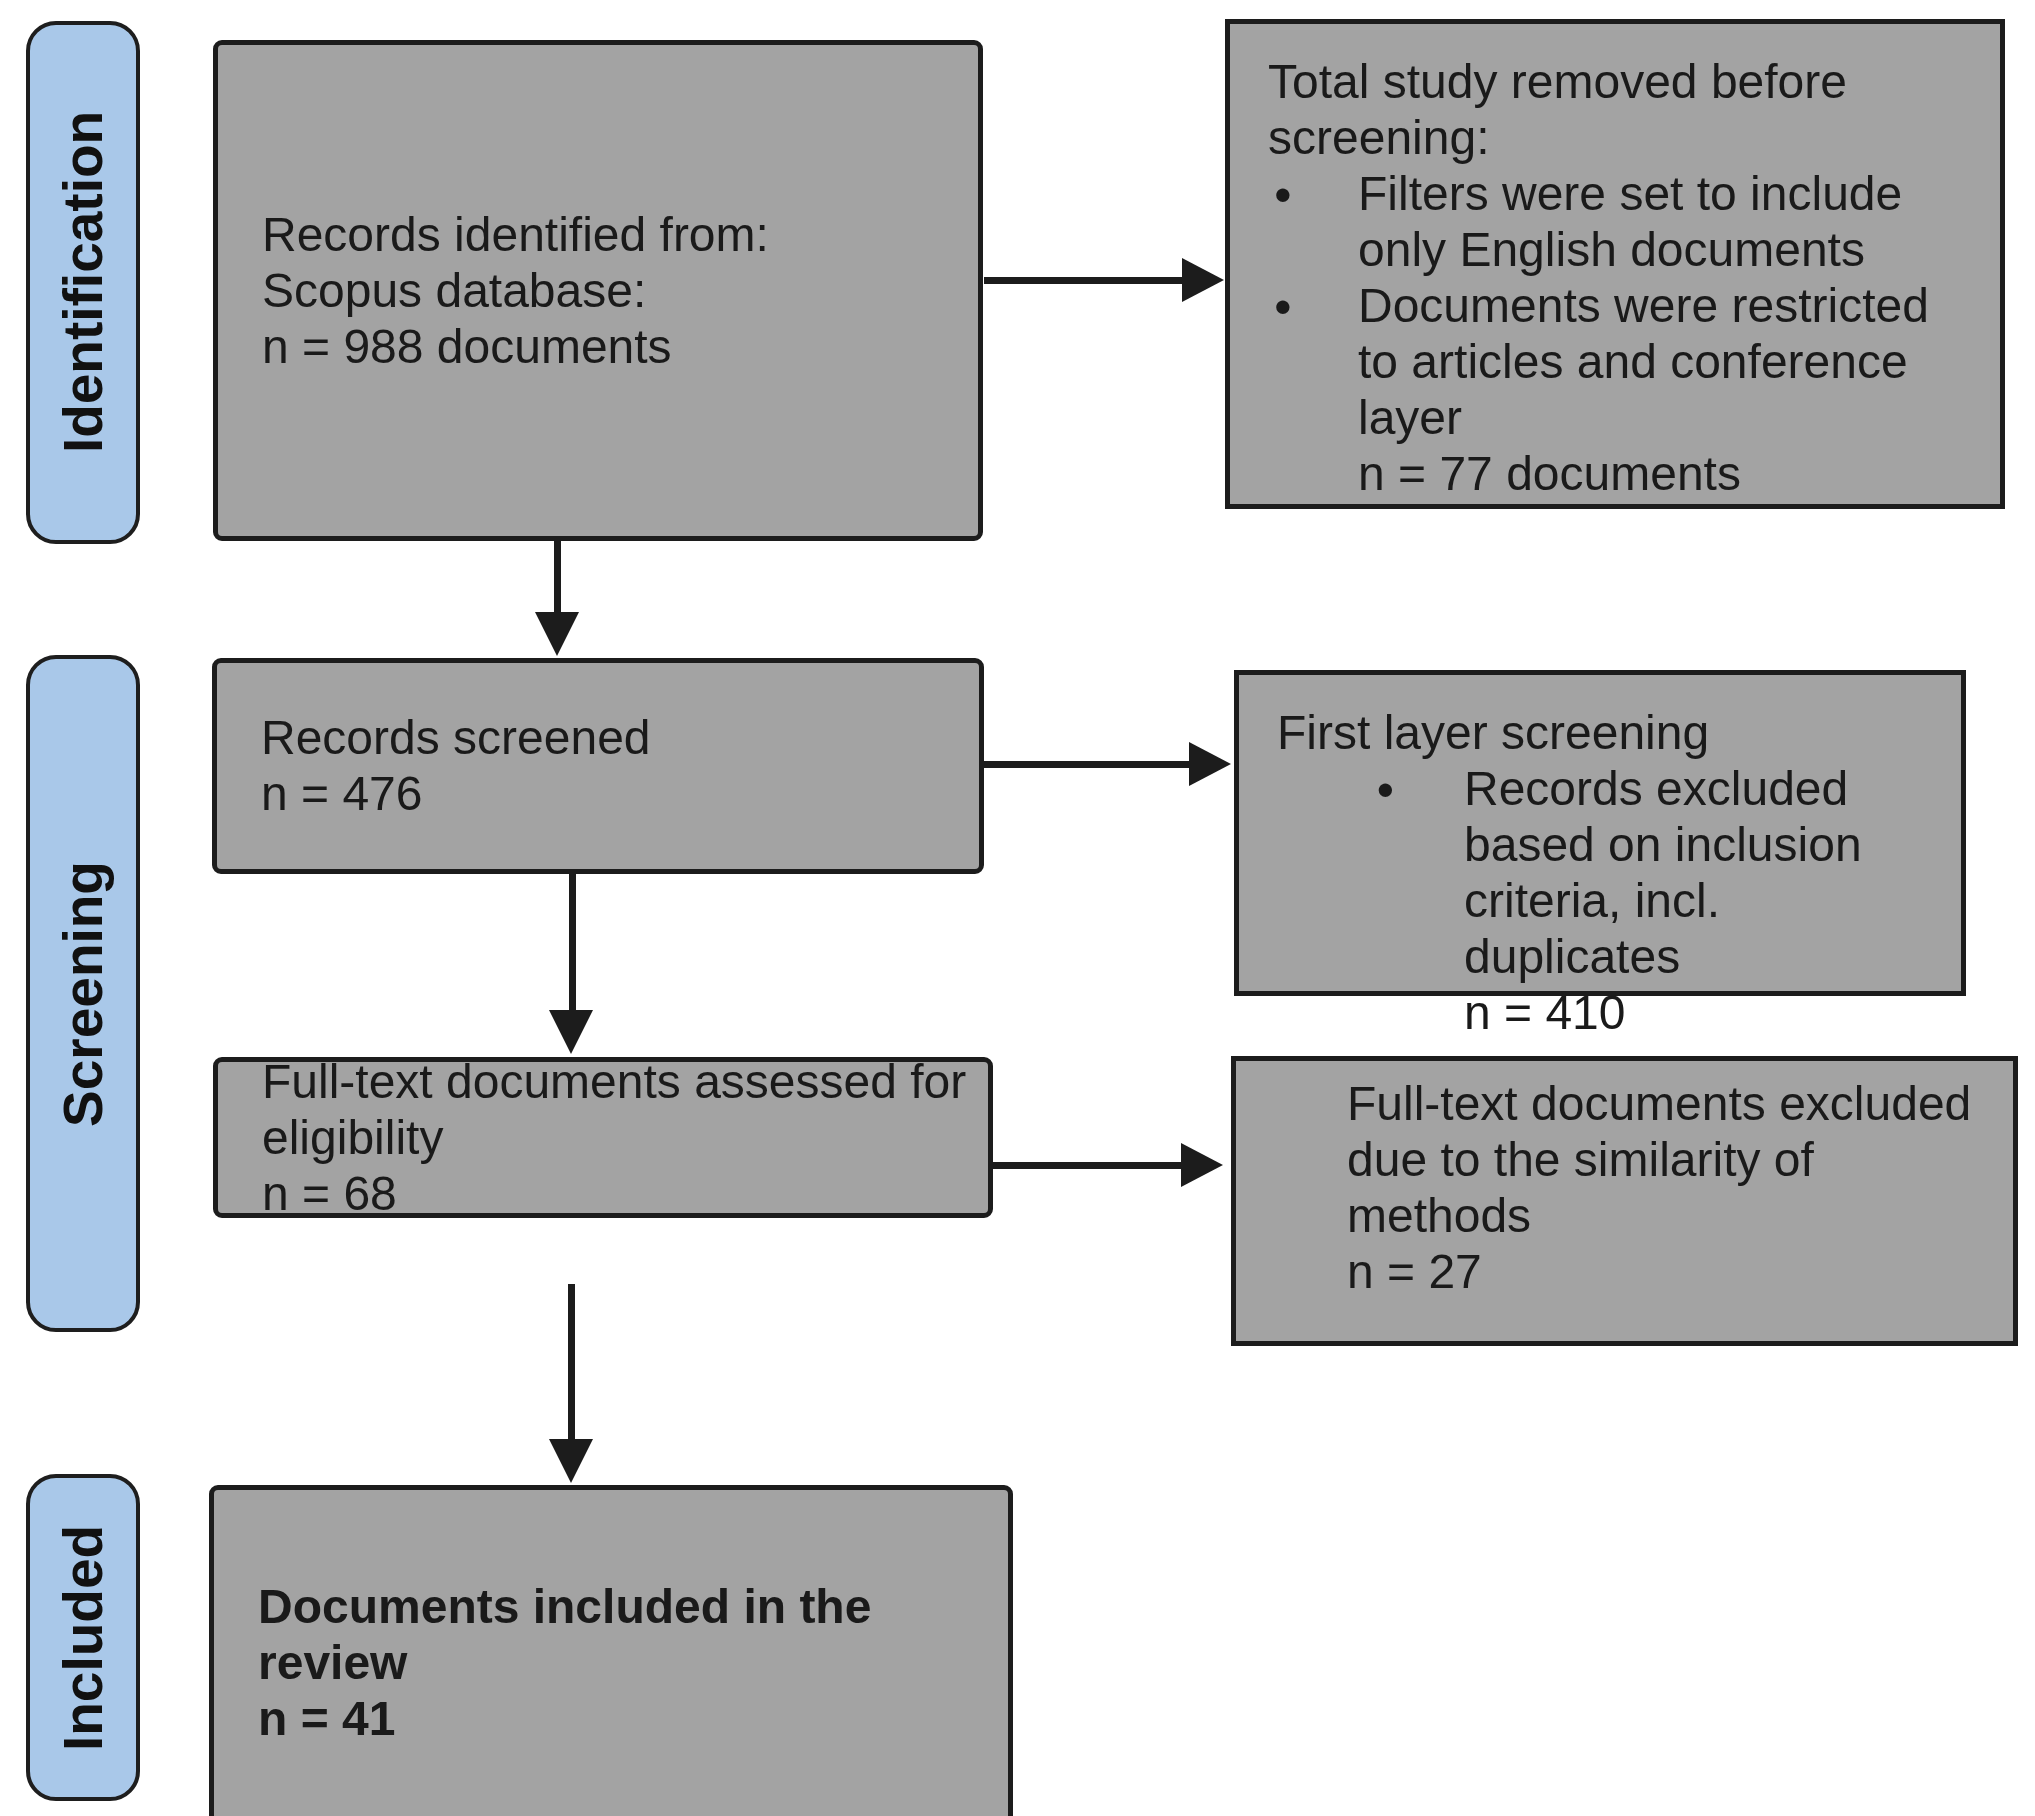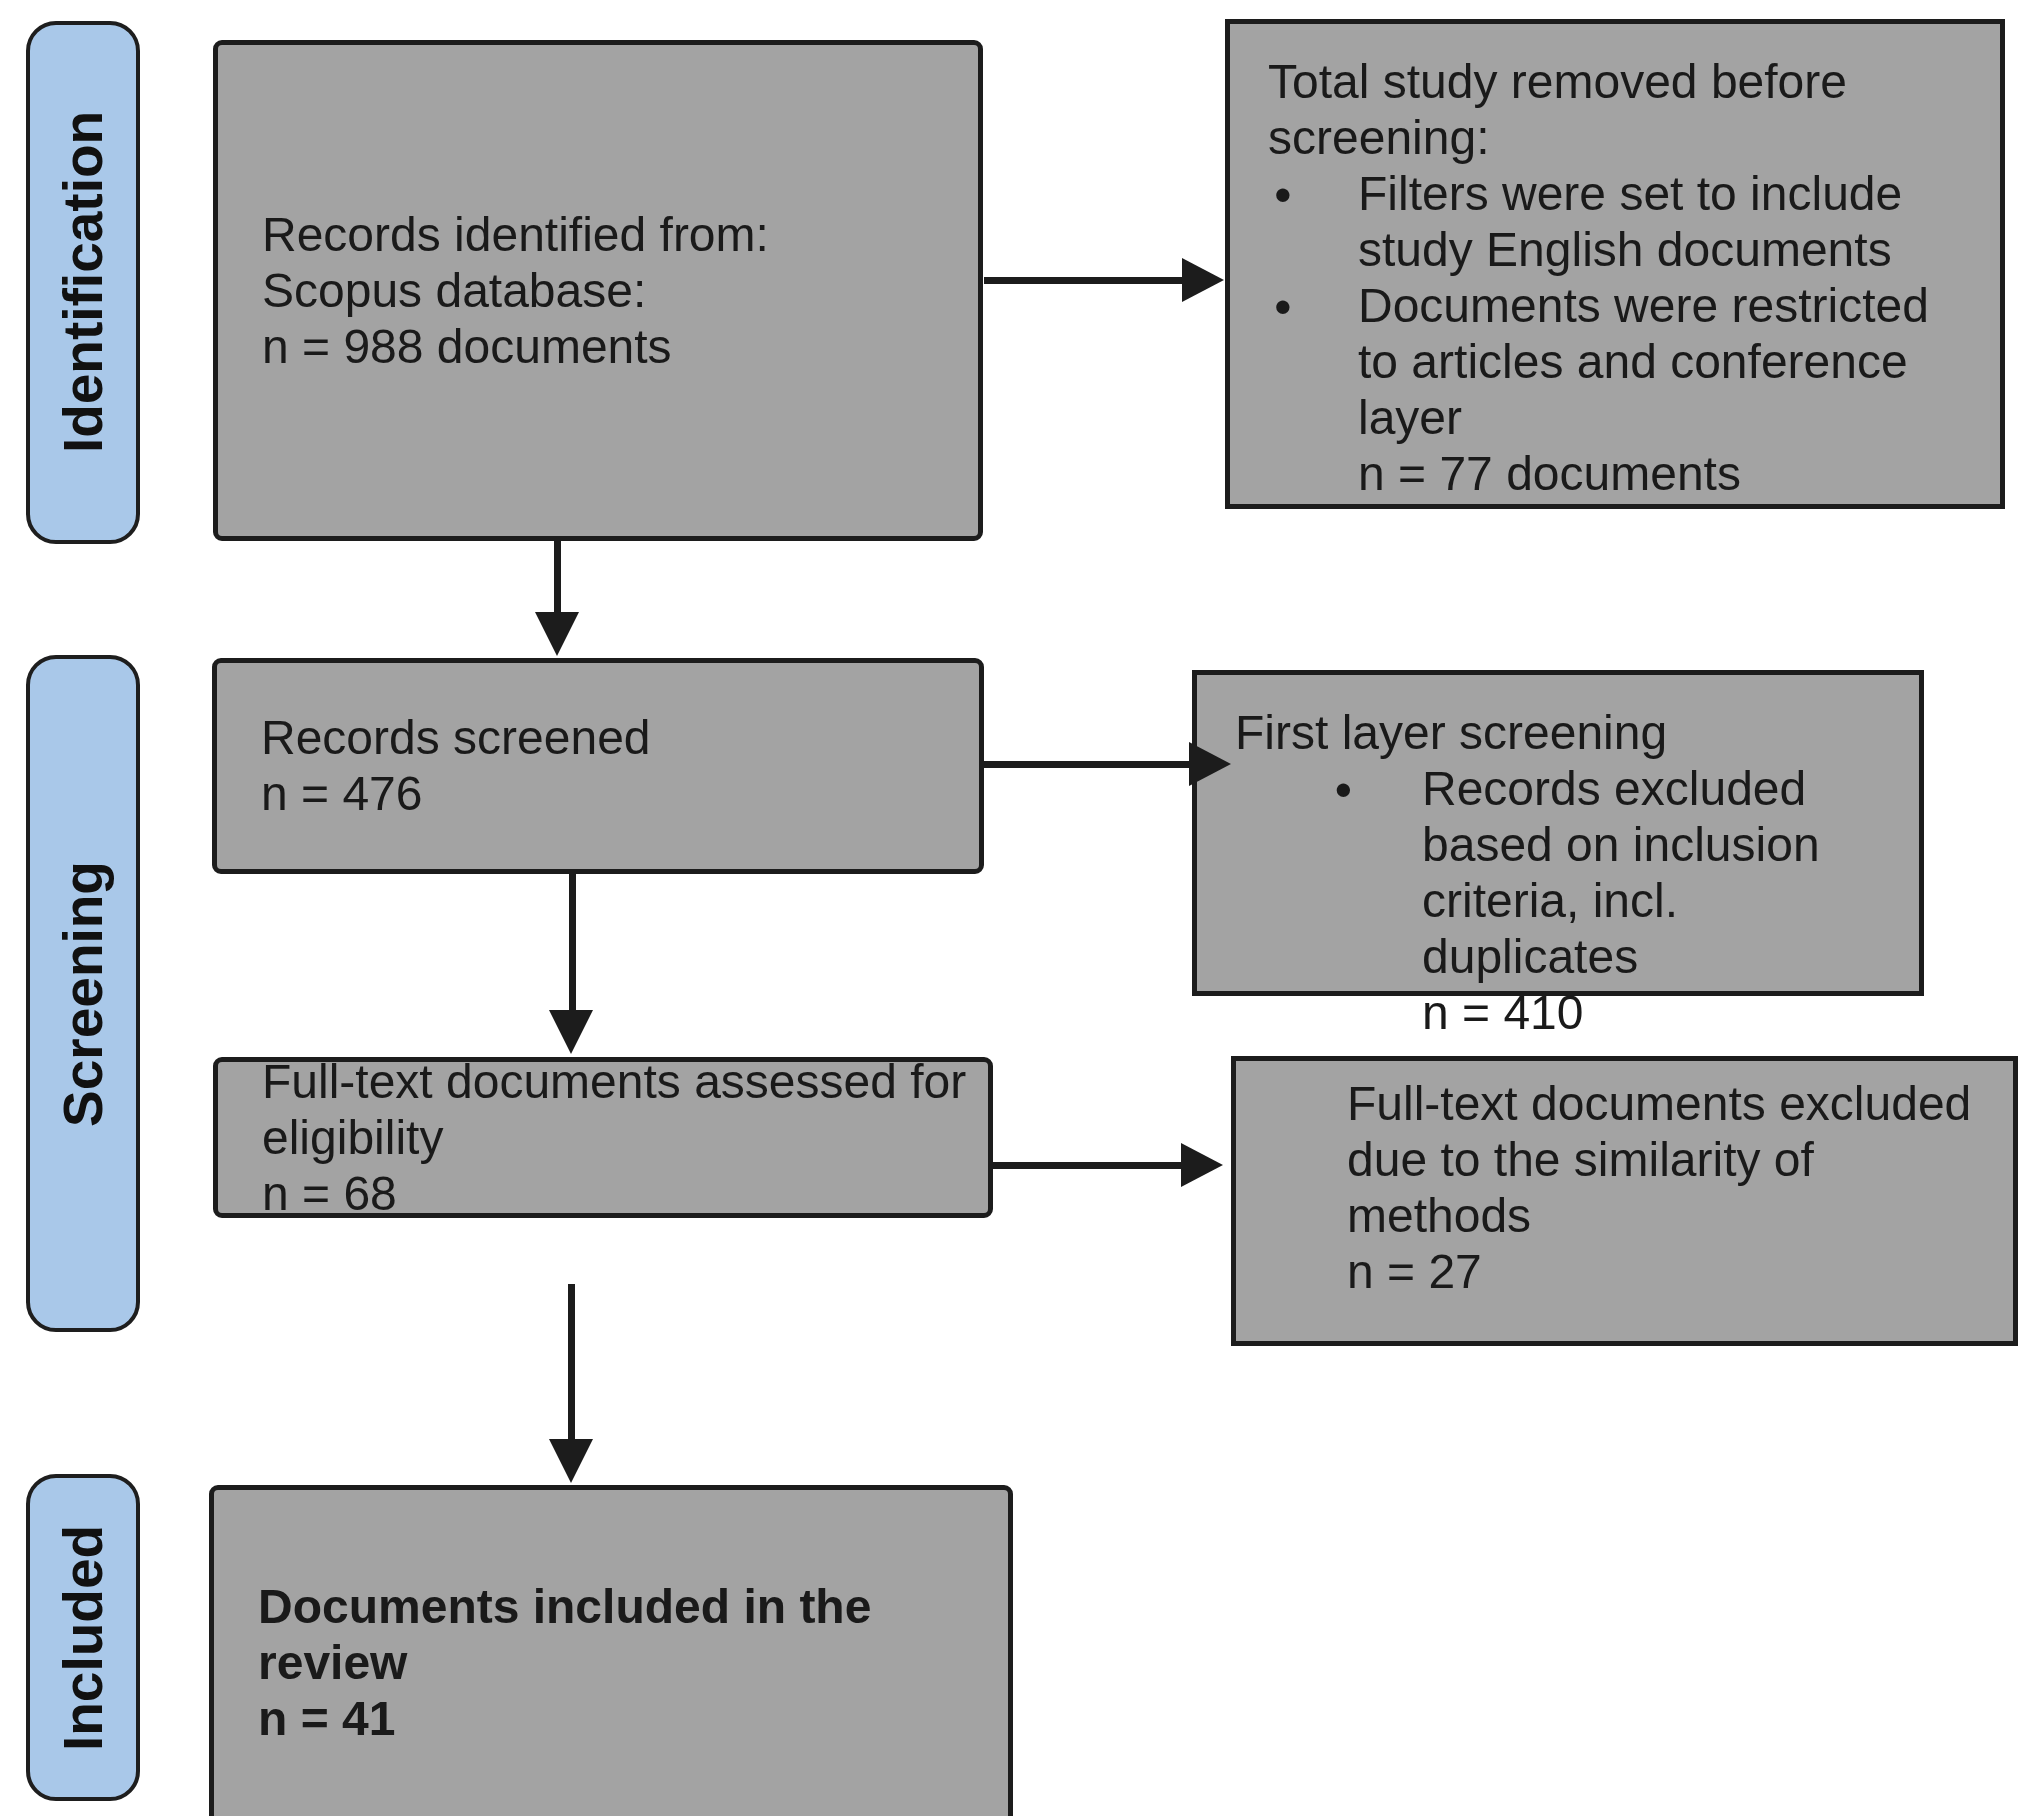--- a/index.html
+++ b/index.html
@@ -93,40 +93,40 @@
     <span class="line">n = 988 documents</span>
   </div>
 
   <div class="fbox detail" style="left:1225px;top:19px;width:780px;height:490px;">
     <span class="line">Total study removed before</span>
     <span class="line">screening:</span>
     <div class="bullet-row">
       <span class="bullet-marker">●</span>
       <span class="bullet-text">
         <span class="line">Filters were set to include</span>
-        <span class="line">study English documents</span>
+        <span class="line">only English documents</span>
       </span>
     </div>
     <div class="bullet-row">
       <span class="bullet-marker">●</span>
       <span class="bullet-text">
         <span class="line">Documents were restricted</span>
         <span class="line">to articles and conference</span>
         <span class="line">layer</span>
         <span class="line">n = 77 documents</span>
       </span>
     </div>
   </div>
 
   <div class="fbox vcenter pad-left" style="left:212px;top:658px;width:772px;height:216px;">
     <span class="line">Records screened</span>
     <span class="line">n = 476</span>
   </div>
 
-  <div class="fbox detail" style="left:1192px;top:670px;width:732px;height:326px;">
+  <div class="fbox detail" style="left:1234px;top:670px;width:732px;height:326px;">
     <span class="line">First layer screening</span>
     <div class="bullet-row wide-indent">
       <span class="bullet-marker">●</span>
       <span class="bullet-text">
         <span class="line">Records excluded</span>
         <span class="line">based on inclusion</span>
         <span class="line">criteria, incl. duplicates</span>
         <span class="line">n = 410</span>
       </span>
     </div>

